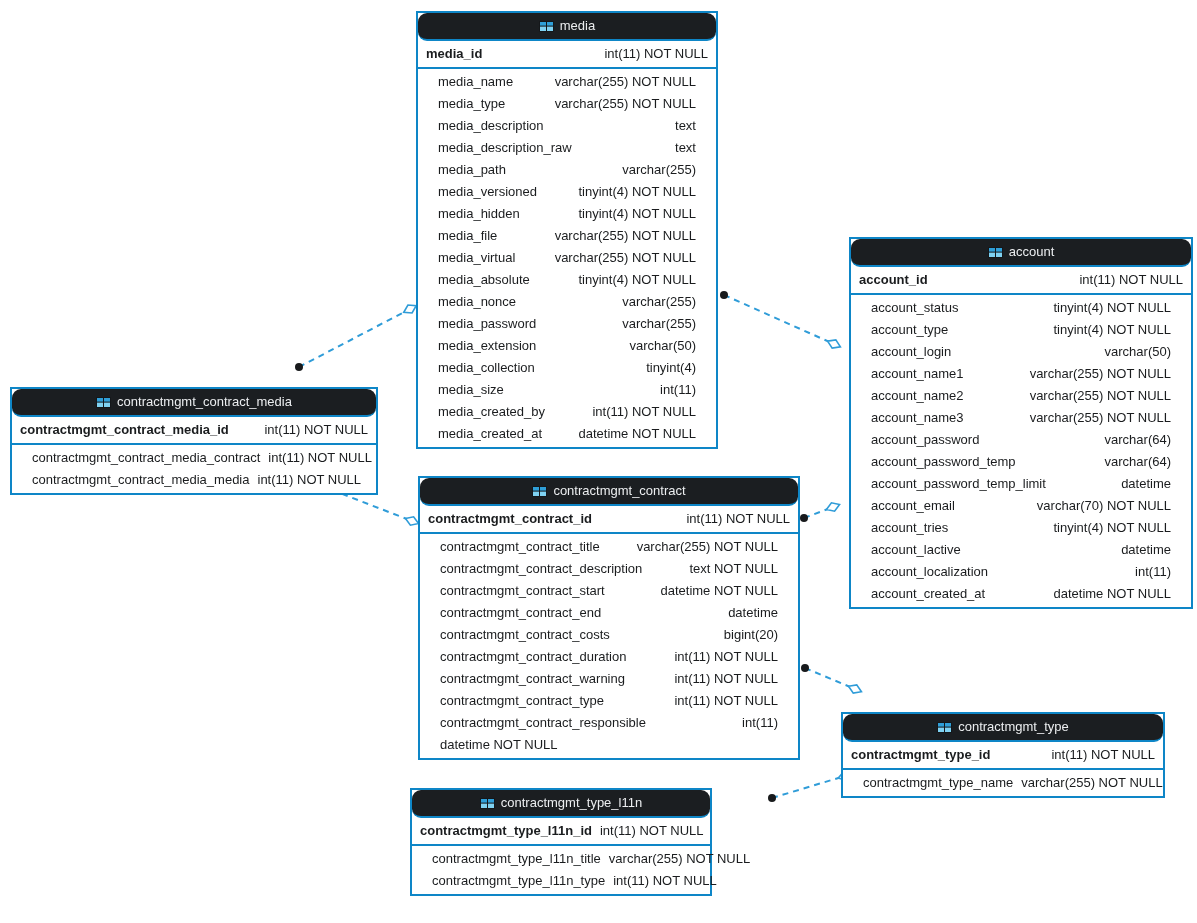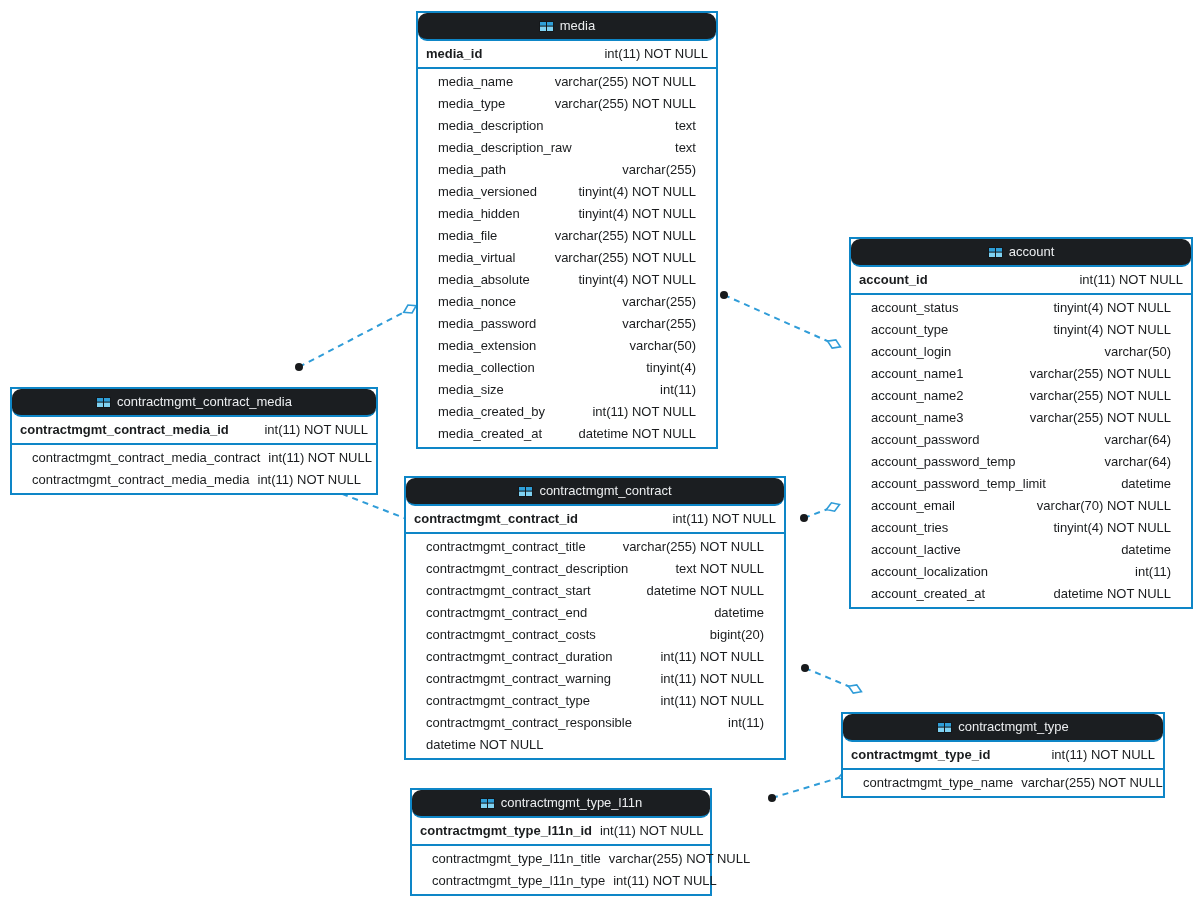--- a/index.html
+++ b/index.html
@@ -286,21 +286,21 @@
           <div class="tbl-row">
             <span class="col-name">contractmgmt_contract_media_contract</span>
             <span class="col-type">int(11) NOT NULL</span>
           </div>
           <div class="tbl-row">
             <span class="col-name">contractmgmt_contract_media_media</span>
             <span class="col-type">int(11) NOT NULL</span>
           </div>
         </div>
   </div>
-      <div class="tbl" style="left: 404px; top: 476px; width: 382px;">
+      <div class="tbl" style="left: 418px; top: 476px; width: 382px;">
     <div class="tbl-header">
       <span class="tbl-icon">
         <svg width="15" height="11" viewBox="0 0 15 11">
           <rect x="0" y="0" width="15" height="11" rx="1" fill="#14171a"></rect>
           <rect x="1" y="1" width="6" height="3.6" fill="#2f9fd8"></rect>
           <rect x="8" y="1" width="6" height="3.6" fill="#2f9fd8"></rect>
           <rect x="1" y="5.6" width="6" height="4.4" fill="#7fd2f2"></rect>
           <rect x="8" y="5.6" width="6" height="4.4" fill="#7fd2f2"></rect>
         </svg>
       </span>

